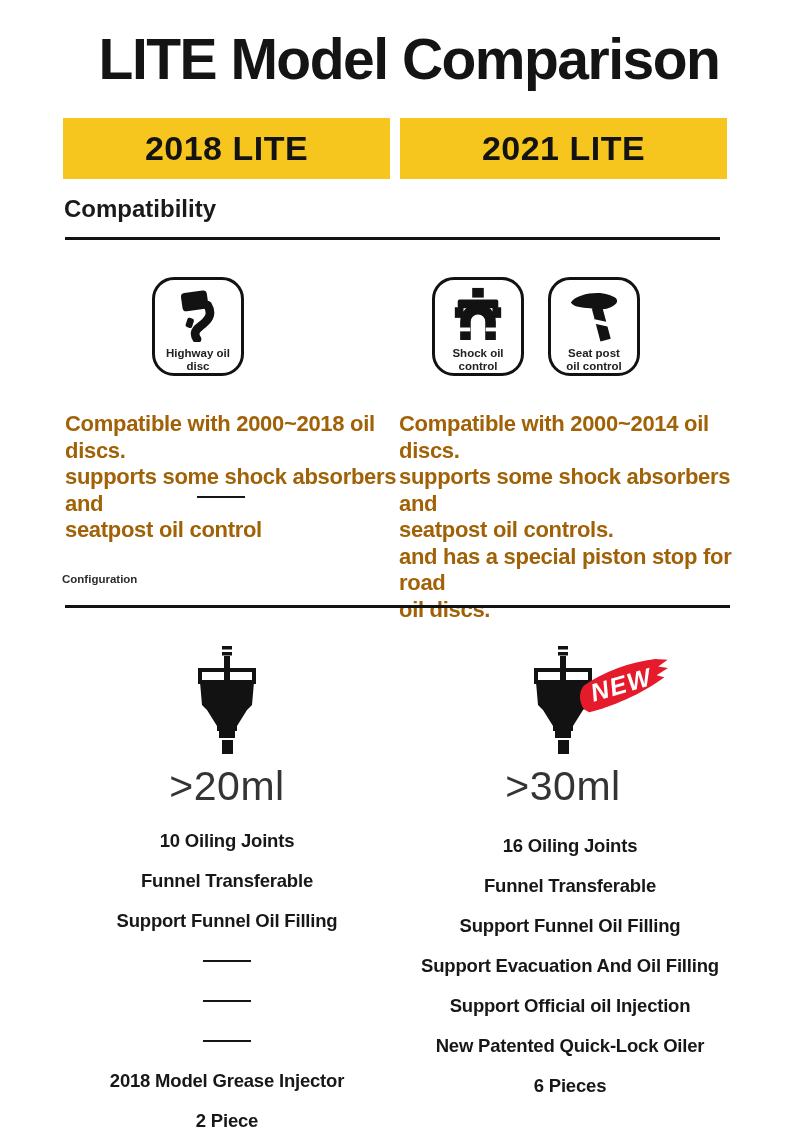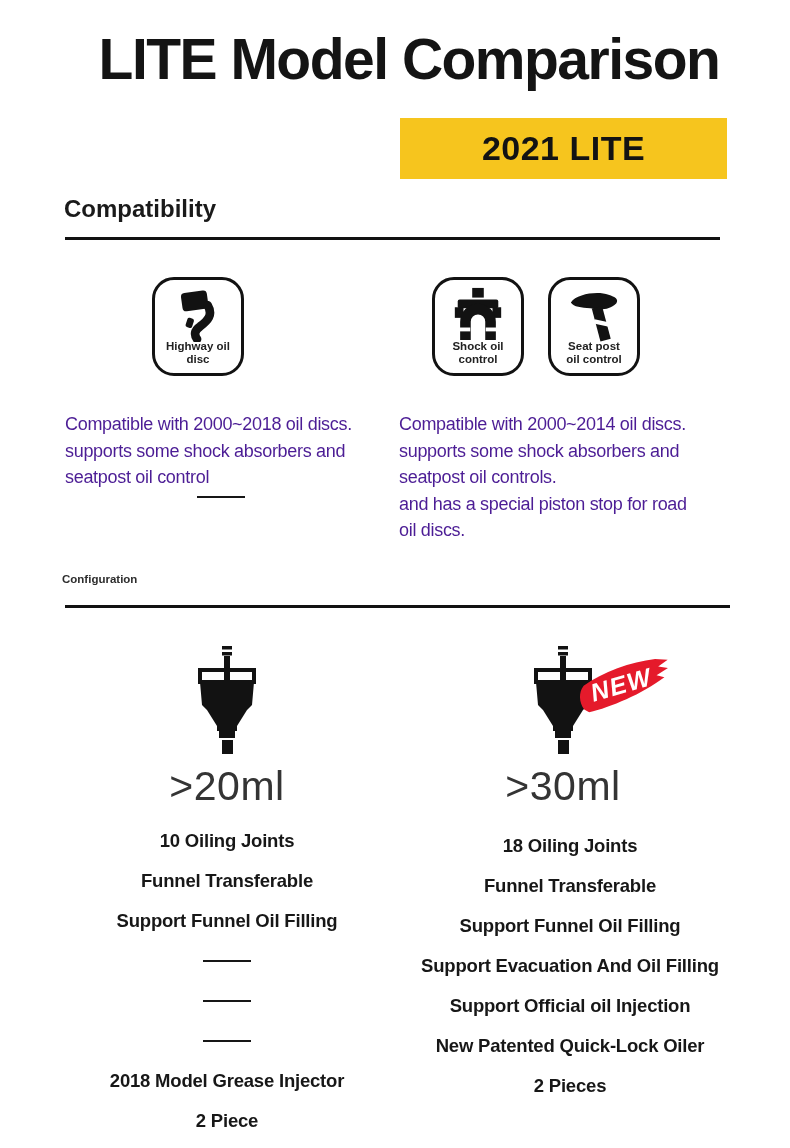--- a/index.html
+++ b/index.html
@@ -19,30 +19,30 @@
   }
   .banner.left { left:63px; }
   .banner.right { left:400px; }
   .section-heading {
     position:absolute; left:64px; font-size:24px; font-weight:bold; color:#1a1a1a;
   }
   .rule { position:absolute; left:65px; height:2.5px; background:#121212; }
   .icon-box {
     position:absolute; top:277px; width:92px; height:99px;
     border:3px solid #121212; border-radius:22px; background:#fff;
-    display:flex; flex-direction:column; align-items:center; justify-content:flex-start;
+    display:flex; flex-direction:column; align-items:center; justify-content:space-between;
   }
   .icon-box svg { margin-top:6px; }
   .icon-label {
     font-size:11.5px; font-weight:bold; line-height:13px; color:#222;
     text-align:center; white-space:pre-line; margin-top:-2px;
   }
   .compat-text {
-    position:absolute; top:411px; font-size:18px; font-weight:normal;
-    line-height:26.5px; letter-spacing:-0.3px; color:#4c1d95; white-space:pre-line;
+    position:absolute; top:411px; font-size:22px; font-weight:bold;
+    line-height:26.5px; letter-spacing:-0.3px; color:#a16207; white-space:pre-line;
   }
   .compat-text.left { left:65px; width:332px; }
   .compat-text.right { left:399px; width:340px; }
   .dash { border-top:2.5px solid #161616; width:48px; }
   .dash.compat { position:absolute; top:496px; left:197px; }
   .config-label {
     position:absolute; left:62px; top:573px; font-size:11.5px; font-weight:bold; color:#2d2d2d;
   }
   .bottle { position:absolute; top:644px; width:170px; height:122px; }
   .bottle.left { left:175px; }
@@ -61,20 +61,23 @@
     font-size:18.5px; font-weight:bold; letter-spacing:-0.2px; color:#171717; text-align:center;
   }
 </style>
 </head>
 <body>
 
 <div class="canvas">
 
   <div class="title">LITE Model Comparison</div>
 
+  <div class="banner left" style="background:#F6C51E;">
+    <span>2018 LITE</span>
+  </div>
   <div class="banner right" style="background:#F6C51E;align-items:center;">
     <span>2021 LITE</span>
   </div>
 
   <div class="section-heading" style="top:195px;">Compatibility</div>
   <div class="rule" style="top:237px; width:655px;"></div>
 
   <div class="icon-box" style="left:152px;">
     <svg width="62" height="56" viewBox="0 0 64 58">
       <rect x="15" y="6" width="27" height="19" rx="4" fill="#121212" transform="rotate(-8 28 15)"></rect>
@@ -162,22 +165,22 @@
         <span class="dash"></span>
       </div>
     <div class="feature-row">
         <span class="dash"></span>
       </div>
     <div class="feature-row">2018 Model Grease Injector</div>
     <div class="feature-row">2 Piece</div>
   </div>
 
   <div class="feature-col right">
-    <div class="feature-row">18 Oiling Joints</div>
+    <div class="feature-row">16 Oiling Joints</div>
     <div class="feature-row">Funnel Transferable</div>
     <div class="feature-row">Support Funnel Oil Filling</div>
     <div class="feature-row">Support Evacuation And Oil Filling</div>
     <div class="feature-row">Support Official oil Injection</div>
     <div class="feature-row">New Patented Quick-Lock Oiler</div>
-    <div class="feature-row">2 Pieces</div>
+    <div class="feature-row">6 Pieces</div>
   </div>
 
 </div>
 
 </body></html>

